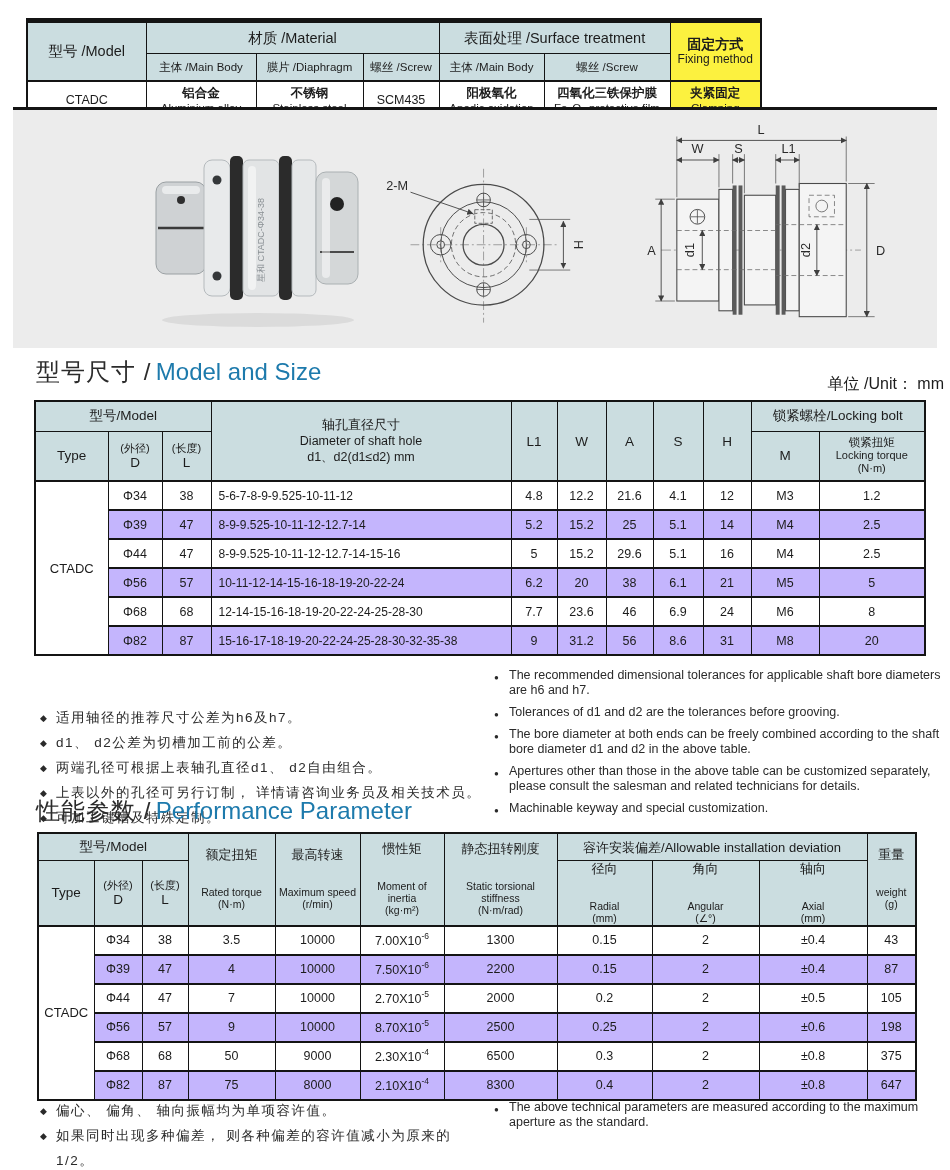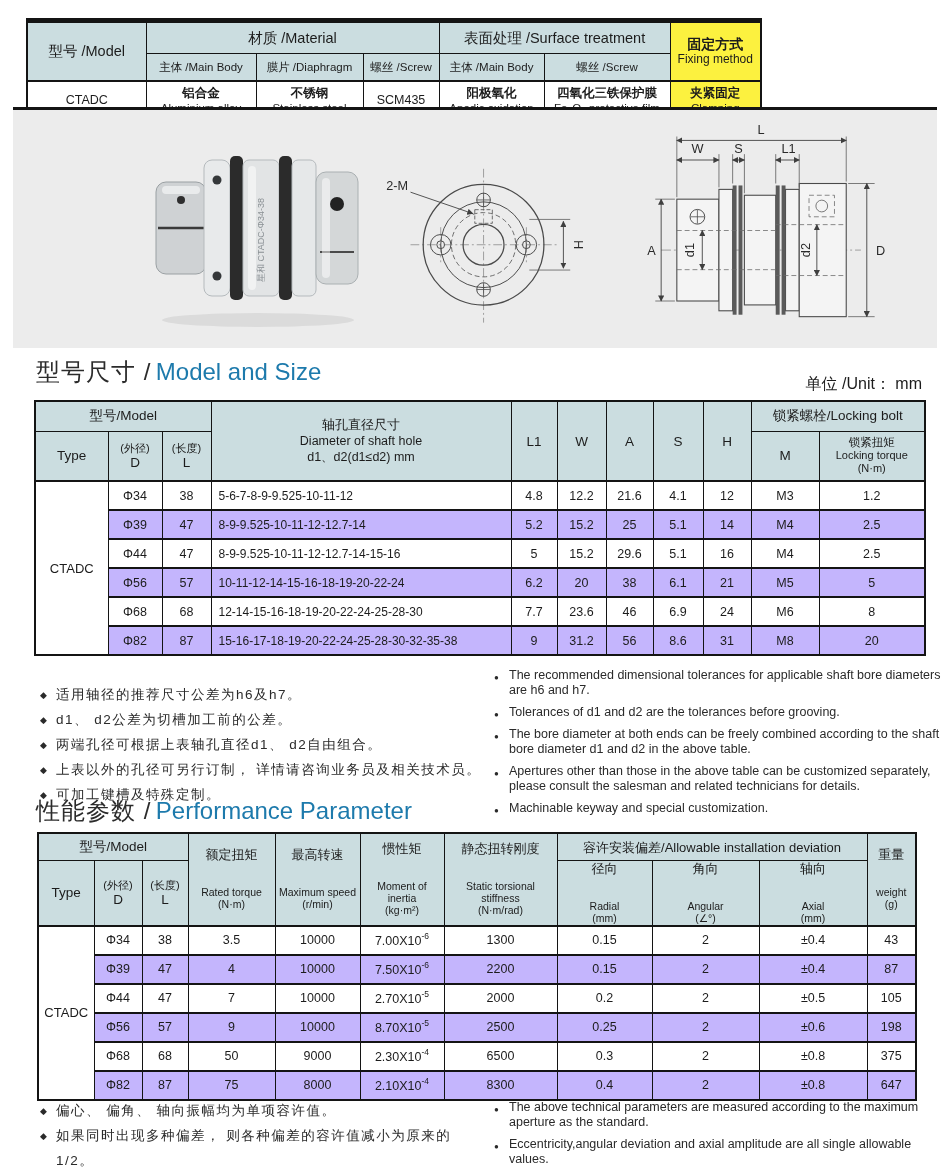--- a/index.html
+++ b/index.html
@@ -246,21 +246,21 @@
         <text transform="translate(198,140) rotate(-90)" text-anchor="middle">d2</text>
         <text x="270" y="145" text-anchor="middle">D</text>
       </g>
     </svg>
   </div>
 
   <div class="sec-title" style="left:36px;top:356px">
     <span class="zh">型号尺寸 /</span>
     <span class="en">Model and Size</span>
   </div>
-  <div class="unit-note" style="right:28px;top:374px">单位 /Unit： mm</div>
+  <div class="unit-note" style="right:6px;top:374px">单位 /Unit： mm</div>
 
   <table class="dtable" style="left:34px;top:400px;width:890px">
     <colgroup>
         <col style="width:73px">
         <col style="width:54px">
         <col style="width:49px">
         <col style="width:300px">
         <col style="width:46px">
         <col style="width:49px">
         <col style="width:47px">
@@ -372,21 +372,21 @@
         <td>31.2</td>
         <td>56</td>
         <td>8.6</td>
         <td>31</td>
         <td>M8</td>
         <td>20</td>
       </tr>
     </tbody>
   </table>
 
-  <div class="notes" style="left:40px;top:682px;width:445px">
+  <div class="notes" style="left:40px;top:705px;width:445px">
     <div class="note-zh">适用轴径的推荐尺寸公差为h6及h7。</div>
     <div class="note-zh">d1、 d2公差为切槽加工前的公差。</div>
     <div class="note-zh">两端孔径可根据上表轴孔直径d1、 d2自由组合。</div>
     <div class="note-zh">上表以外的孔径可另行订制， 详情请咨询业务员及相关技术员。</div>
     <div class="note-zh">可加工键槽及特殊定制。</div>
   </div>
   <div class="notes" style="left:492px;top:668px;width:452px">
     <div class="note-en">The recommended dimensional tolerances for applicable shaft bore diameters are h6 and h7.</div>
     <div class="note-en">Tolerances of d1 and d2 are the tolerances before grooving.</div>
     <div class="note-en">The bore diameter at both ends can be freely combined according to the shaft bore diameter d1 and d2 in the above table.</div>
@@ -548,17 +548,16 @@
       </tr>
     </tbody>
   </table>
 
   <div class="notes" style="left:40px;top:1098px;width:445px">
     <div class="note-zh">偏心、 偏角、 轴向振幅均为单项容许值。</div>
     <div class="note-zh">如果同时出现多种偏差， 则各种偏差的容许值减小为原来的1/2。</div>
   </div>
   <div class="notes" style="left:492px;top:1100px;width:452px">
     <div class="note-en">The above technical parameters are measured according to the maximum aperture as the standard.</div>
-    <div class="note-en">Eccentricity,angular deviation and axial amplitude are all single allowable values.</div>
 
   </div>
 
 </div>
 
 </body></html>

